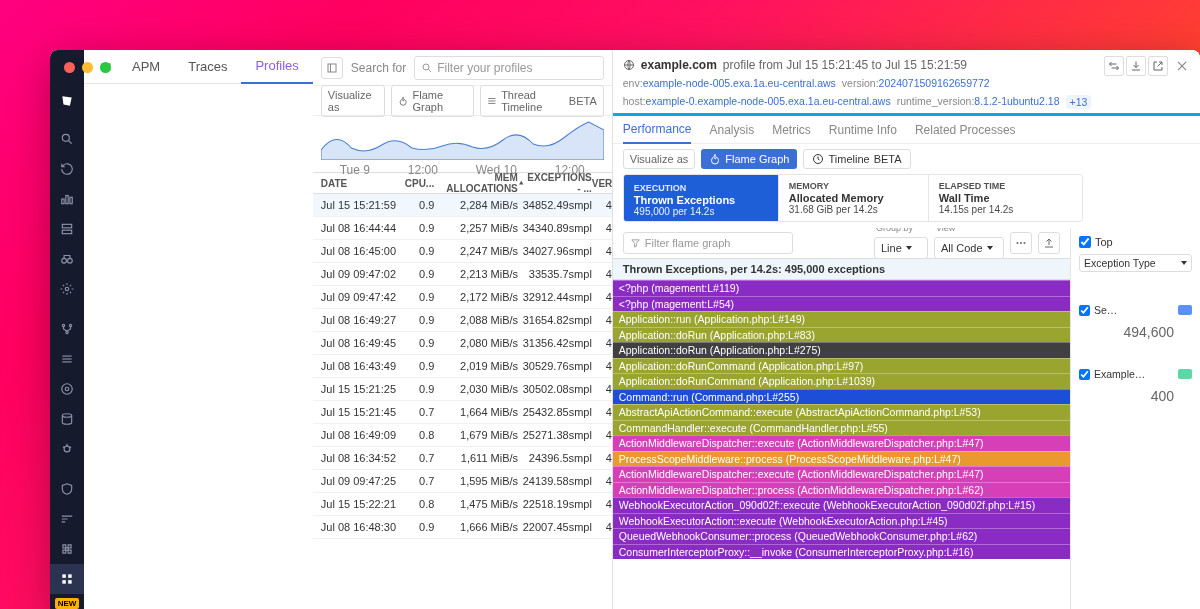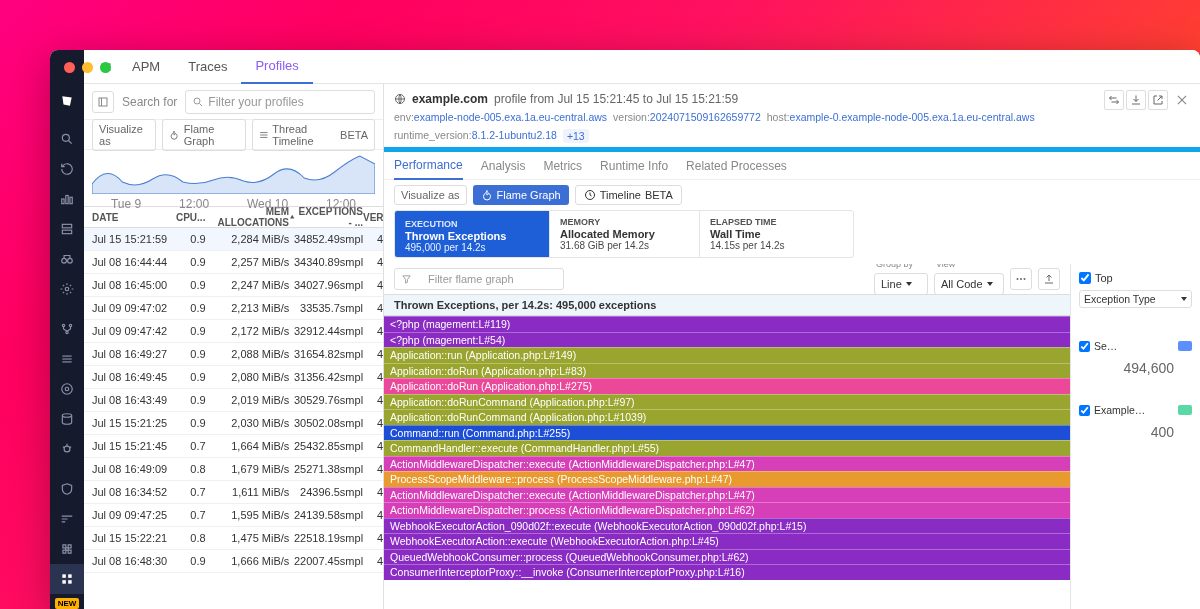--- a/index.html
+++ b/index.html
@@ -58,21 +58,20 @@
   .rail-logo { color: #fff; margin-bottom: 8px; }
   .rail-sep { height: 10px; }
   .rail-active-bottom {
     width: 34px; height:30px; display:flex;align-items:center;justify-content:center;
     color:#fff; background:#2a3350;
   }
   .rail-new { background:#ffb000; color:#000; font-size:8px; font-weight:700; padding:1px 3px; border-radius:2px; margin-top:4px;}
   .main-area {
     flex: 1;
     display: flex;
-    flex-direction: column;
     background: #fff;
   }
   .top-tabs {
     height: 34px;
     display: flex;
     align-items: center;
     border-bottom: 1px solid #e5e5e5;
     padding-left: 10px;
   }
   .top-tabs .tab-icon {
@@ -188,21 +187,21 @@
   }
   .row.active { background:#f2f6ff; }
   .detail-pane {
     flex:1;
     display:flex;
     flex-direction:column;
     overflow:hidden;
   }
   .detail-header {
     padding:8px 10px 4px 10px;
-    border-bottom:5px solid #0ea5e9;
+    border-bottom:3px solid #0ea5e9;
     position:relative;
   }
   .detail-close {
     position:absolute; right:8px; top:6px;
     width:20px;height:20px;display:flex;align-items:center;justify-content:center;
     color:#888;cursor:pointer;
   }
   .detail-actions {
     position:absolute; right:32px; top:6px;
     display:flex; gap:2px;
@@ -269,21 +268,21 @@
   .flame-toolbar {
     display:flex;
     height:30px;
     align-items:center;
     padding:0 10px;
     gap:6px;
     font-size:11px;
   }
   .flame-filter {
     border:1px solid #ddd;border-radius:3px;height:22px;width:170px;
-    display:flex;align-items:center;gap:16px;padding:0 6px;color:#999;
+    display:flex;align-items:center;gap:4px;padding:0 6px;color:#999;
   }
   .flame-spacer { flex:1; }
   .group-select {
     border:1px solid #ddd; border-radius:3px; height:22px; padding:0 6px;
     display:flex;align-items:center;gap:4px;min-width:54px;cursor:pointer;
   }
   .group-wrap { position:relative; padding-top:10px; }
   .group-label-pos { position:absolute; top:-4px; left:2px; font-size:9px; color:#888;}
   .ft-btn { width:22px;height:22px;border:1px solid #ddd;border-radius:3px;display:flex;align-items:center;justify-content:center;color:#666;cursor:pointer;}
   .flame-title {
@@ -741,24 +740,25 @@
                     <path d="M12 16V4m-5 5l5-5 5 5M4 20h16"></path>
                   </svg>
                 </div>
             </div>
             <div class="flame-title">Thrown Exceptions, per 14.2s: 495,000 exceptions</div>
             <div class="flame-body" id="flame-body">
                 <div class="flame-row" style="background: rgb(138, 43, 196); width: 100%;">&lt;?php (magement:L#119)</div>
                 <div class="flame-row" style="background: rgb(138, 43, 196); width: 100%;">&lt;?php (magement:L#54)</div>
                 <div class="flame-row" style="background: rgb(154, 165, 47); width: 100%;">Application::run (Application.php:L#149)</div>
                 <div class="flame-row" style="background: rgb(154, 165, 47); width: 100%;">Application::doRun (Application.php:L#83)</div>
-                <div class="flame-row" style="background: #ec4899; width: 100%;">Application::doRun (Application.php:L#275)</div>
+                <div class="flame-row" style="background: #404040; width: 100%;">Application::doRun (Application.php:L#275)</div>
                 <div class="flame-row" style="background: rgb(154, 165, 47); width: 100%;">Application::doRunCommand (Application.php:L#97)</div>
                 <div class="flame-row" style="background: rgb(154, 165, 47); width: 100%;">Application::doRunCommand (Application.php:L#1039)</div>
                 <div class="flame-row" style="background: #1d4ed8; width: 100%;">Command::run (Command.php:L#255)</div>
+                <div class="flame-row" style="background: rgb(154, 165, 47); width: 100%;">AbstractApiActionCommand::execute (AbstractApiActionCommand.php:L#53)</div>
                 <div class="flame-row" style="background: rgb(154, 165, 47); width: 100%;">CommandHandler::execute (CommandHandler.php:L#55)</div>
                 <div class="flame-row" style="background: rgb(214, 63, 184); width: 100%;">ActionMiddlewareDispatcher::execute (ActionMiddlewareDispatcher.php:L#47)</div>
                 <div class="flame-row" style="background: rgb(232, 154, 47); width: 100%;">ProcessScopeMiddleware::process (ProcessScopeMiddleware.php:L#47)</div>
                 <div class="flame-row" style="background: rgb(214, 63, 184); width: 100%;">ActionMiddlewareDispatcher::execute (ActionMiddlewareDispatcher.php:L#47)</div>
                 <div class="flame-row" style="background: rgb(214, 63, 184); width: 100%;">ActionMiddlewareDispatcher::process (ActionMiddlewareDispatcher.php:L#62)</div>
                 <div class="flame-row" style="background: rgb(138, 43, 196); width: 100%;">WebhookExecutorAction_090d02f::execute (WebhookExecutorAction_090d02f.php:L#15)</div>
                 <div class="flame-row" style="background: rgb(138, 43, 196); width: 100%;">WebhookExecutorAction::execute (WebhookExecutorAction.php:L#45)</div>
                 <div class="flame-row" style="background: rgb(138, 43, 196); width: 100%;">QueuedWebhookConsumer::process (QueuedWebhookConsumer.php:L#62)</div>
                 <div class="flame-row" style="background: rgb(138, 43, 196); width: 100%;">ConsumerInterceptorProxy::__invoke (ConsumerInterceptorProxy.php:L#16)</div>
               </div>

